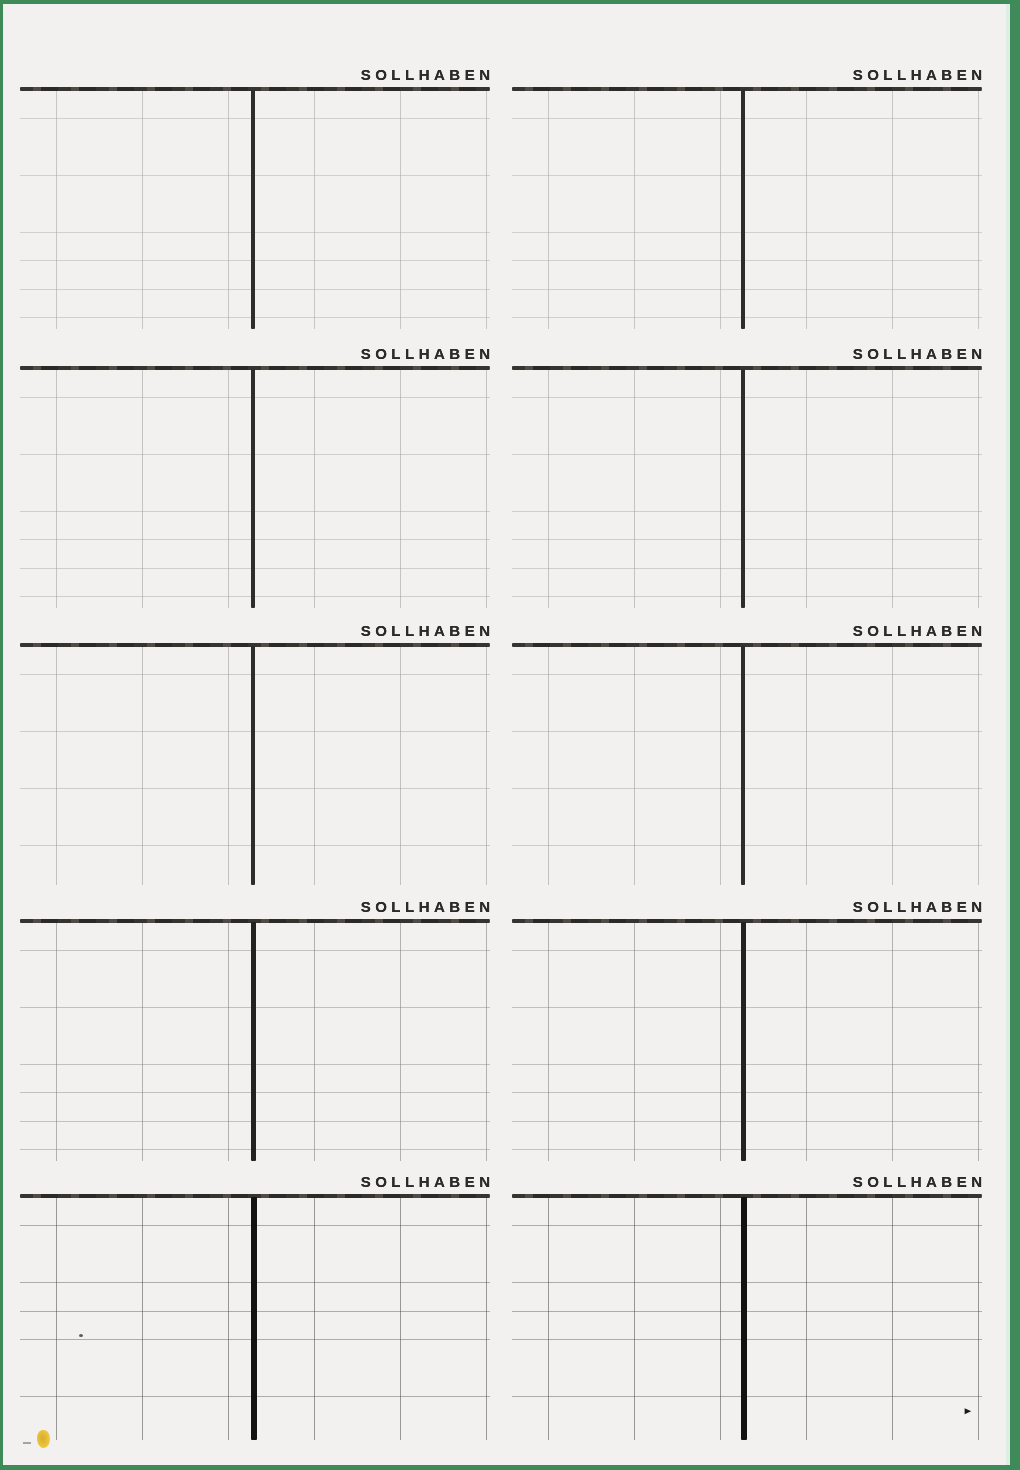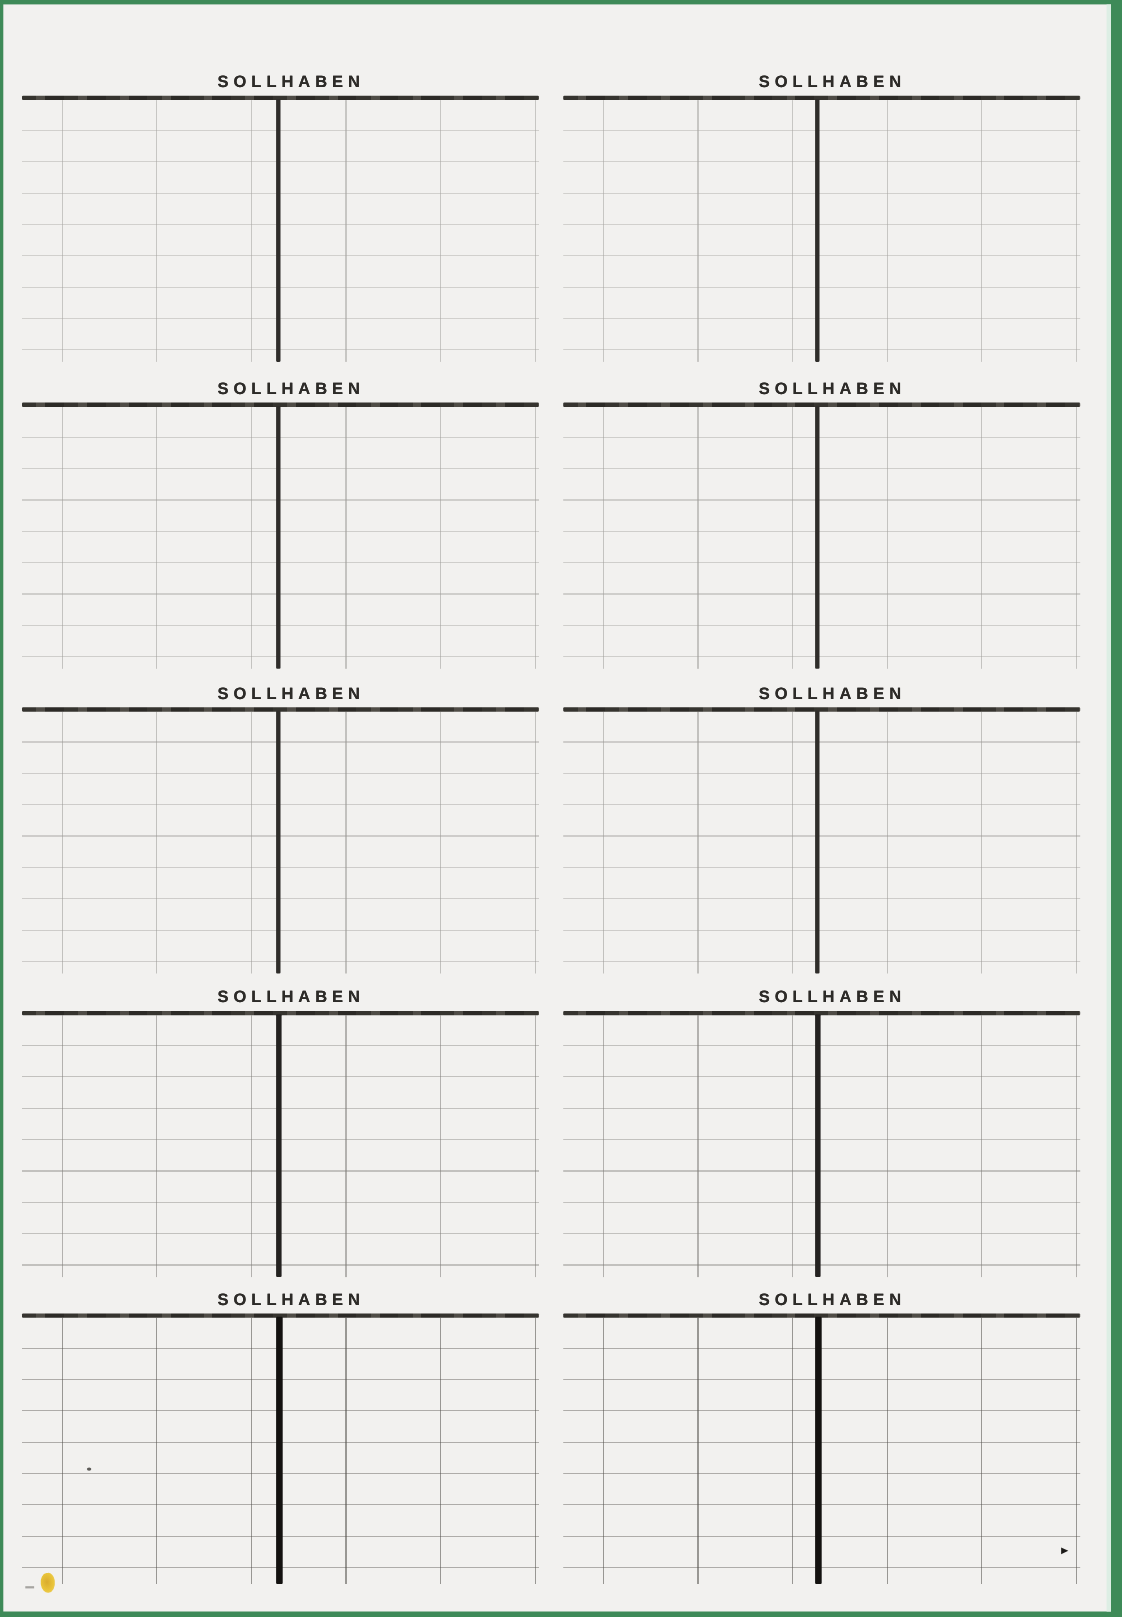--- a/index.html
+++ b/index.html
@@ -24,21 +24,21 @@
   .col-r { left: 509px; }
   .row-1 { top: 59px;  --ga: .42; }
   .row-2 { top: 338px; --ga: .45; }
   .row-3 { top: 615px; --ga: .47; }
   .row-4 { top: 891px; --ga: .62; }
   .row-5 { top: 1166px; --ga: .88; }
 
   .hdr {
     height: 24px;
     display: flex;
-    justify-content: center;
+    justify-content: flex-end;
     align-items: flex-end;
     padding-left: 15px;
   }
   .lbl {
     font-size: 15px;
     font-weight: 600;
     letter-spacing: 4.5px;
     color: #2d2b28;
     line-height: 1;
     padding-bottom: 5px;

